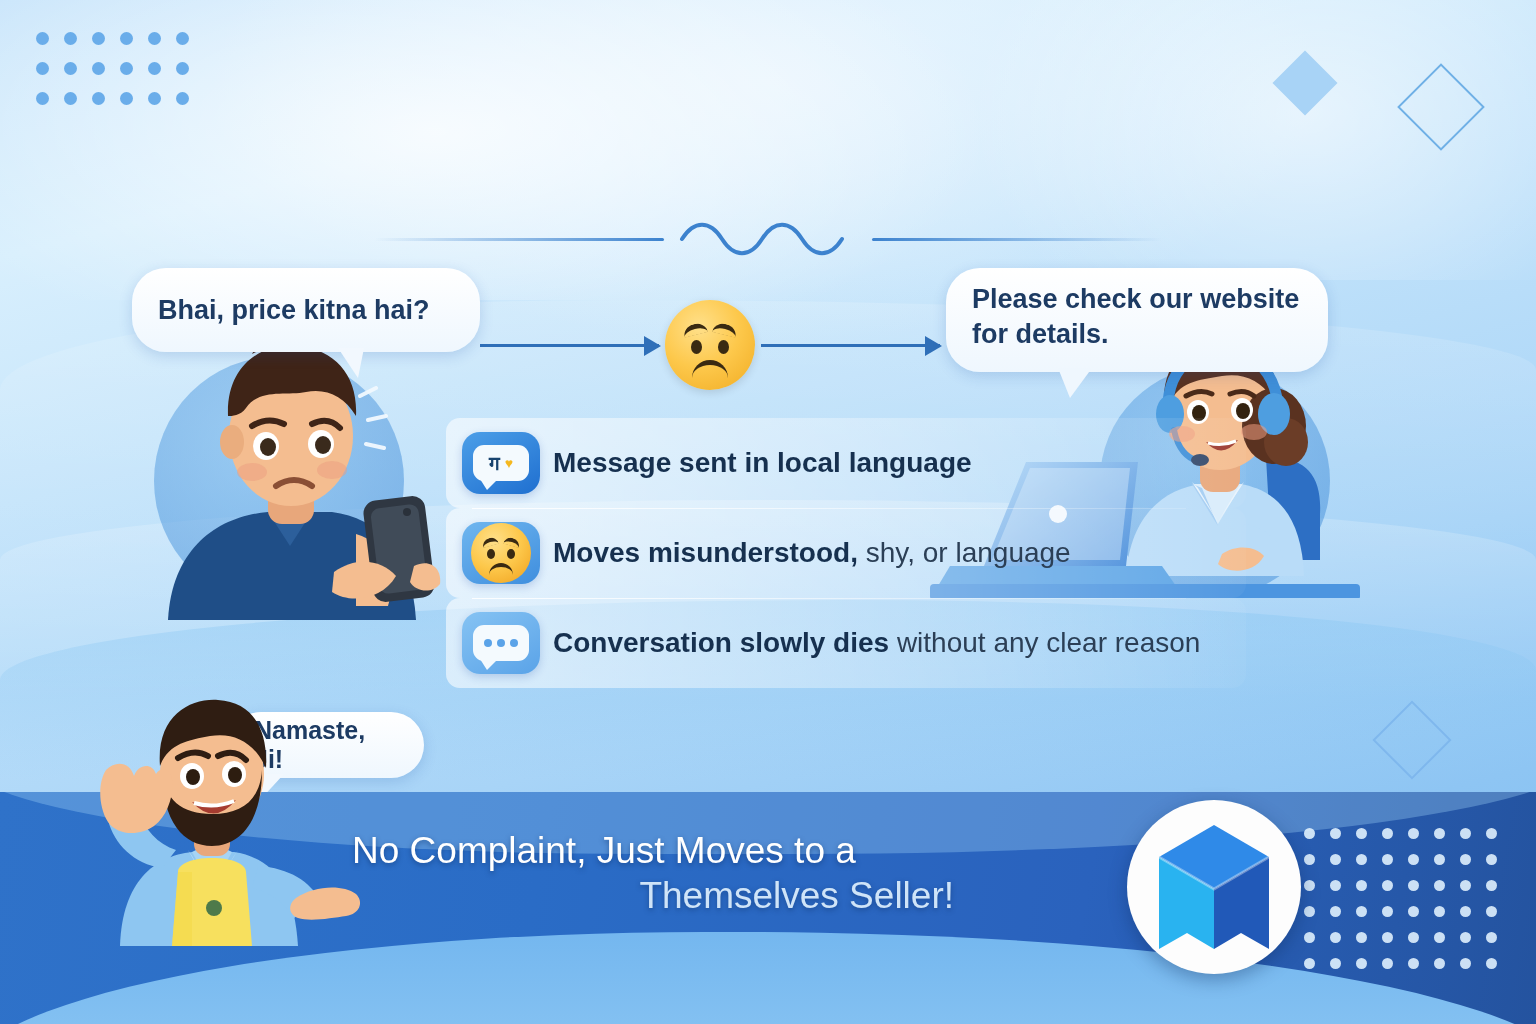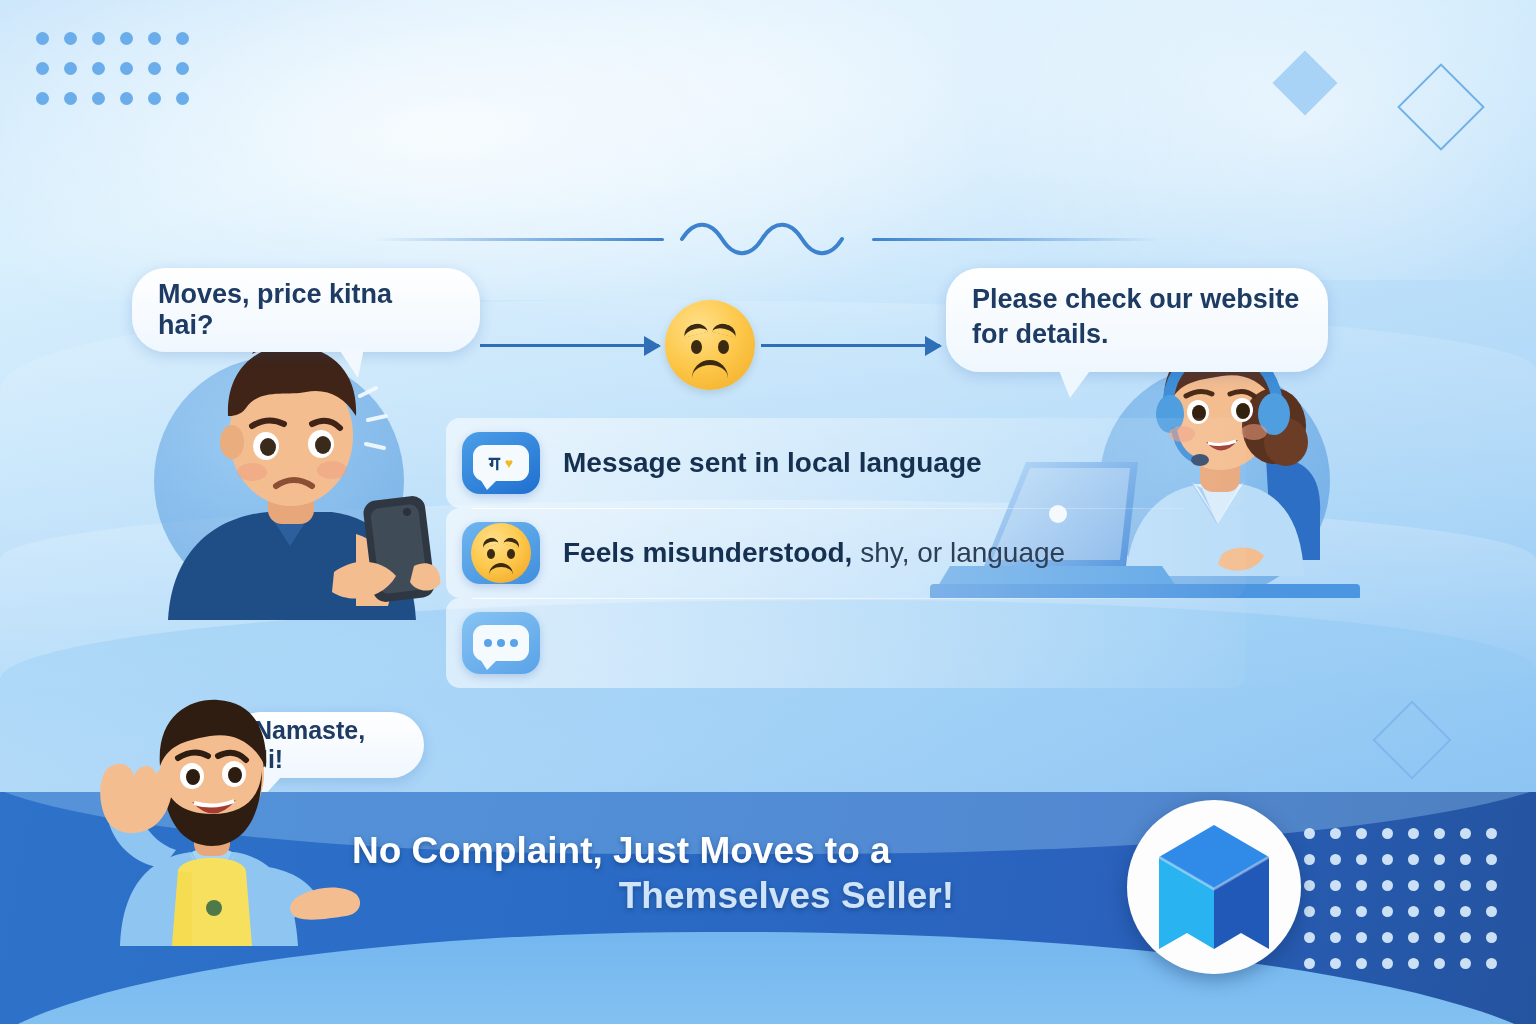--- a/index.html
+++ b/index.html
@@ -177,42 +177,42 @@
   }
   .emoji-badge .eye{position:absolute;width:8px;height:10px;border-radius:50%;background:#3a2a12;top:26px;}
   .emoji-badge .eye.l{left:16px;} .emoji-badge .eye.r{right:16px;}
   .emoji-badge .brow{position:absolute;width:16px;height:8px;border-top:4px solid #3a2a12;
     border-radius:50%/100% 100% 0 0;top:15px;}
   .emoji-badge .brow.l{left:11px;transform:rotate(-16deg);}
   .emoji-badge .brow.r{right:11px;transform:rotate(16deg);}
   .emoji-badge .mouth{position:absolute;left:18px;top:40px;width:24px;height:12px;
     border-bottom:4px solid #3a2a12;border-radius:50%/0 0 100% 100%;transform:rotate(180deg);}
 
-  .row-text { margin-left:23px; font-size:28px; color:#2b3f56; white-space:nowrap; }
+  .row-text { margin-left:13px; font-size:28px; color:#2b3f56; white-space:nowrap; }
   .row-text b { color:#16304f; font-weight:bold; }
 
   
   .banner {
     position:absolute; left:0; top:792px; width:1536px; height:232px;
     background:linear-gradient(100deg,#2f72c9 0%,#2a6cc6 35%,#2a62bd 70%,#24539f 100%);
     overflow:hidden;
   }
   .banner-wave-top{
     position:absolute; left:-40px; top:-34px; width:1620px; height:96px;
     background:#9fd0f6; opacity:.35;
     border-radius:0 0 48% 42% / 0 0 100% 100%;
   }
   .banner-wave-bottom{
     position:absolute; left:-40px; bottom:-58px; width:1620px; height:150px;
     background:linear-gradient(180deg,#74b7ef,#8cc6f3);
     border-radius:46% 52% 0 0 / 100% 100% 0 0;
   }
   .banner-text{
     position:absolute; left:352px; top:36px; width:620px;
-    color:#ffffff; font-weight:bold; line-height:1.22;
+    color:#ffffff; font-weight:normal; line-height:1.22;
     text-shadow:0 2px 5px rgba(13,48,102,.5);
   }
   .banner-l1{ font-size:37px; }
   .banner-l2{ font-size:37px; color:#cfe4f8; text-align:right; padding-right:18px;}
 
   
   .logo {
     position:absolute; left:1127px; top:800px; width:174px; height:174px;
     border-radius:50%; background:#fdfdfd;
     box-shadow:0 6px 18px rgba(11,41,88,.35);
@@ -392,21 +392,21 @@
       <span class="brow l"></span>
         <span class="brow r"></span>
       <span class="eye l"></span>
         <span class="eye r"></span>
       <span class="mouth"></span>
     </div>
     <div class="arrow"></div>
   </div>
 
   <div class="bubble" id="bubble-customer">
-    <span>Moves, price kitna hai?</span>
+    <span>Bhai, price kitna hai?</span>
     <span class="tail"></span>
   </div>
 
   <div class="bubble" id="bubble-agent">
     <span>Please check our website for details.</span>
     <span class="tail"></span>
   </div>
 
   <div class="bubble" id="bubble-shop">
     <span>Namaste, Ji!</span>
@@ -432,32 +432,35 @@
       <div class="badge b3">
         <div class="emoji-badge">
           <span class="brow l"></span>
             <span class="brow r"></span>
           <span class="eye l"></span>
             <span class="eye r"></span>
           <span class="mouth"></span>
         </div>
       </div>
       <div class="row-text">
-        <b>Feels misunderstood,</b><span> shy, or language</span>
+        <b>Moves misunderstood,</b><span> shy, or language</span>
       </div>
     </div>
 
     <div class="row">
       <div class="badge b4">
         <div class="chat">
           <span class="dot"></span>
             <span class="dot"></span>
             <span class="dot"></span>
         </div>
       </div>
+      <div class="row-text">
+        <b>Conversation slowly dies</b><span> without any clear reason</span>
+      </div>
     </div>
 
   </div>
 
   <div class="banner">
     <div class="banner-wave-top"></div>
     <div class="dotgrid" id="dots-banner" style="right:24px; top:36px; grid-template-columns:repeat(8,26px); grid-auto-rows:26px;">
         <i style="width: 11px; height: 11px; background: rgba(223, 239, 253, 0.9);"></i>
         <i style="width: 11px; height: 11px; background: rgba(223, 239, 253, 0.9);"></i>
         <i style="width: 11px; height: 11px; background: rgba(223, 239, 253, 0.9);"></i>

